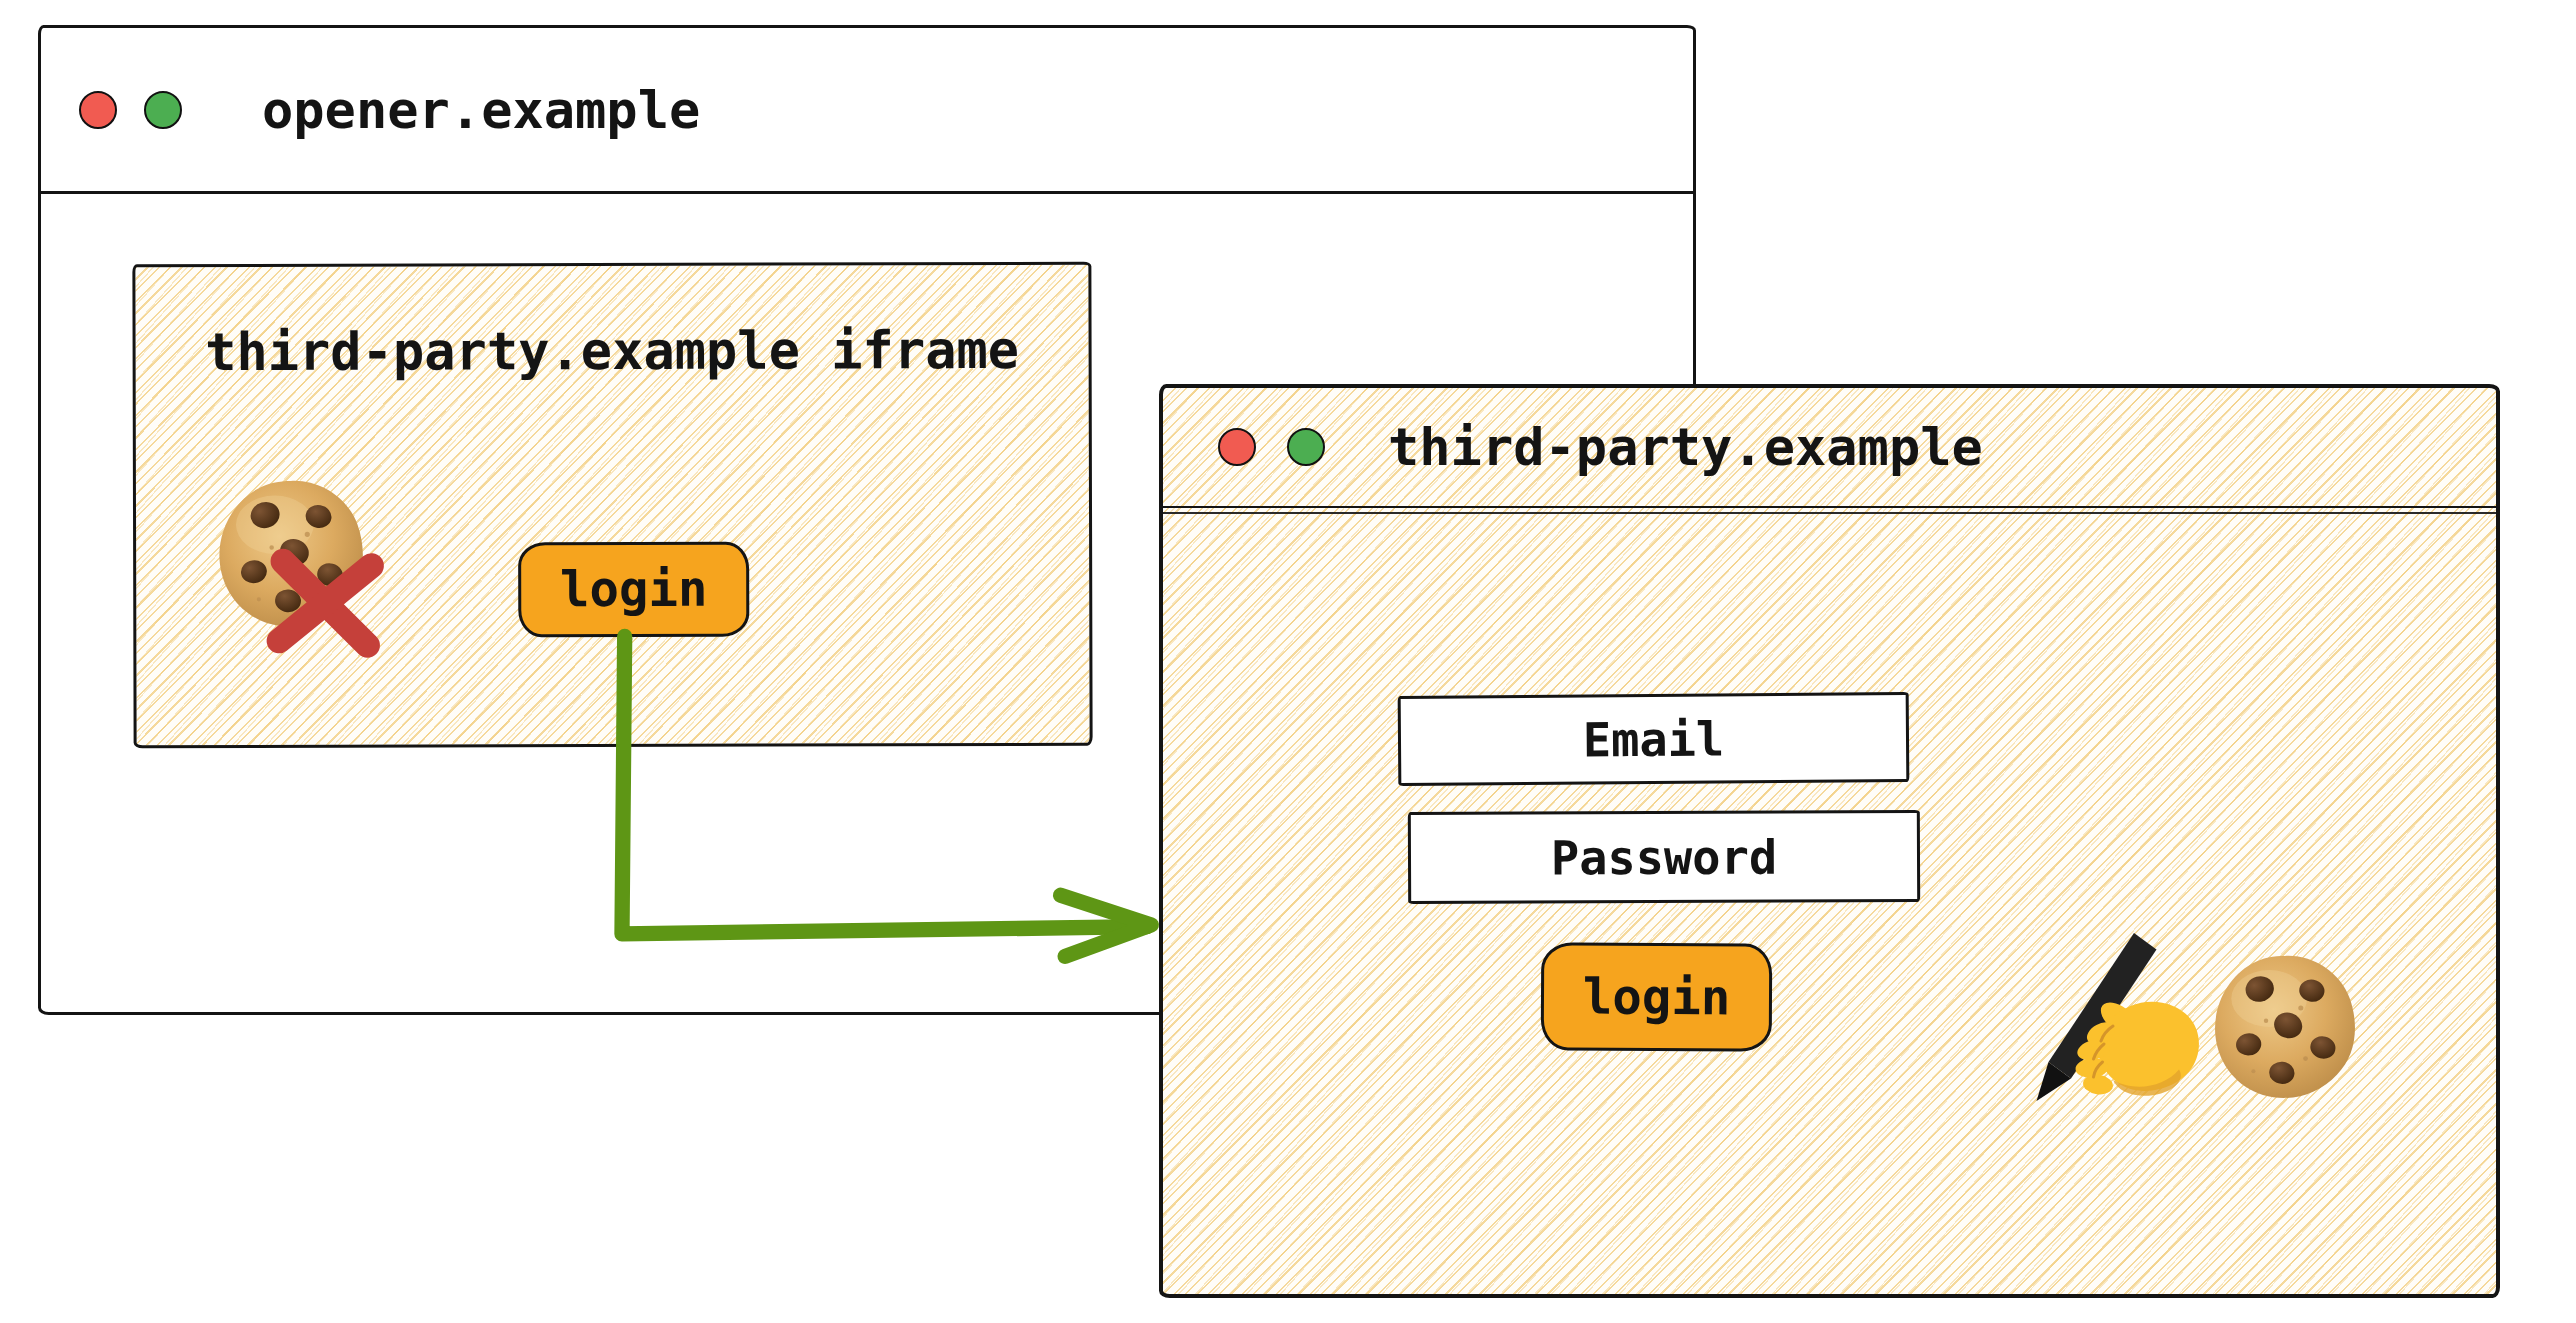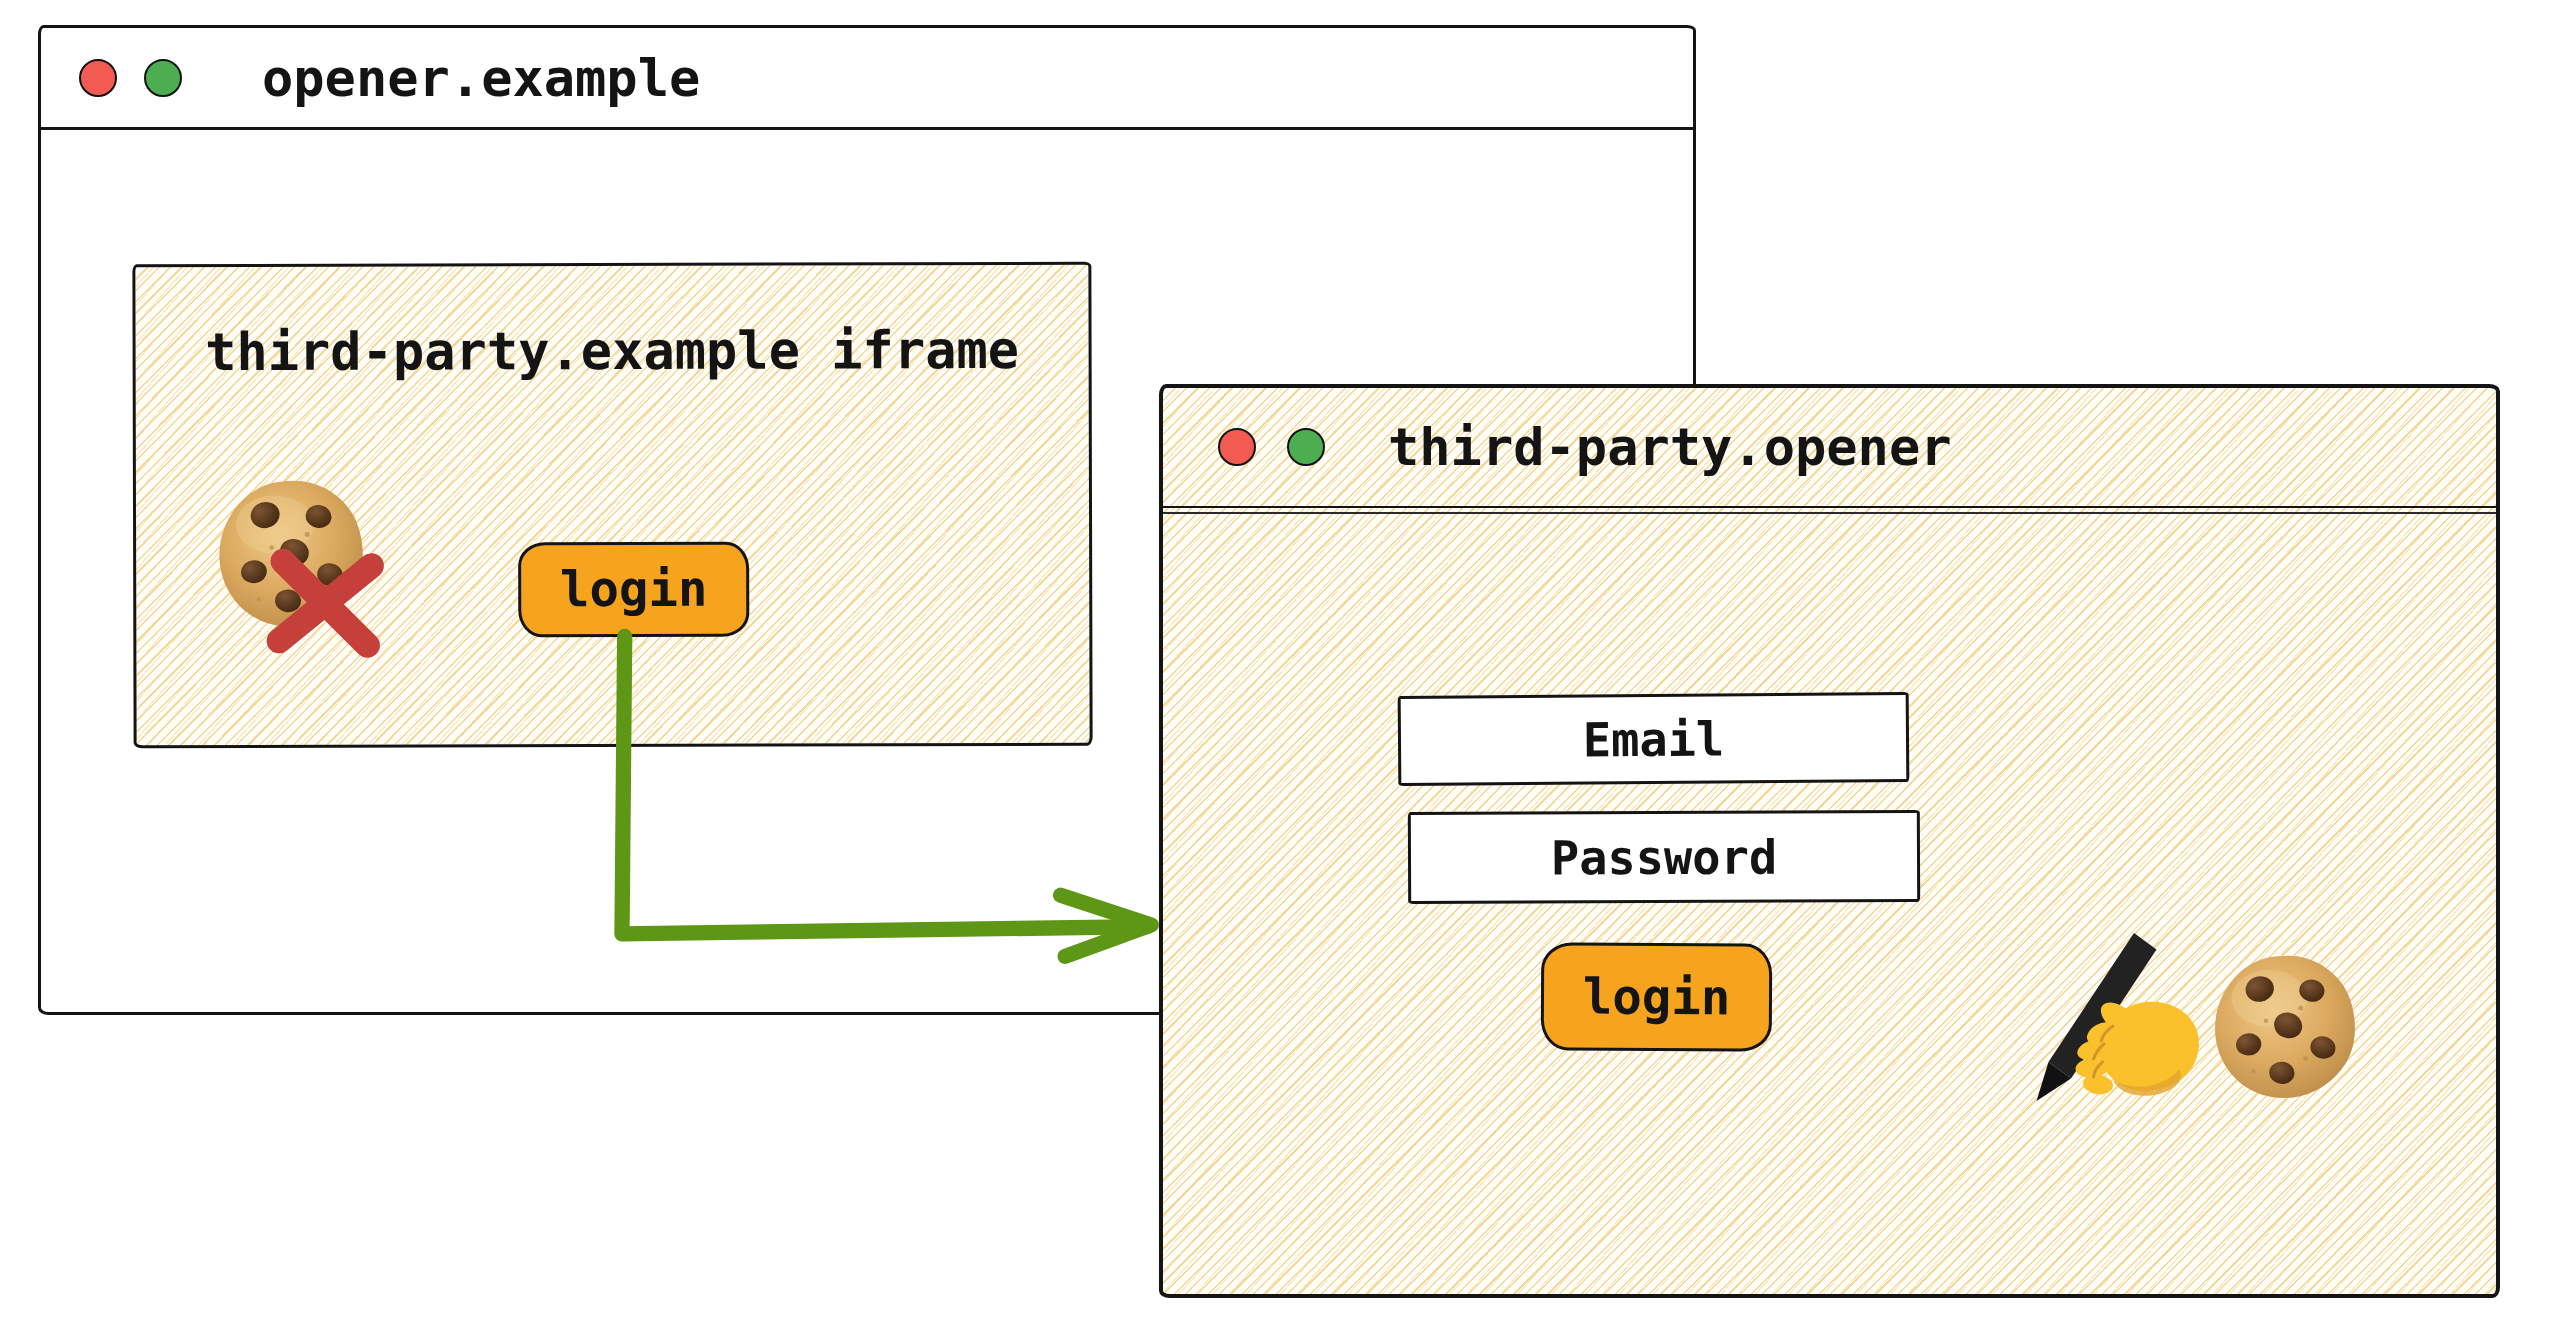--- a/index.html
+++ b/index.html
@@ -26,21 +26,21 @@
   .hatch{
     background-color:#fffdf8;
     background-image:
       repeating-linear-gradient(135deg, rgba(242,205,125,0.75) 0px, rgba(242,205,125,0.75) 1.6px, rgba(0,0,0,0) 1.6px, rgba(0,0,0,0) 8px),
       repeating-linear-gradient(132deg, rgba(242,205,125,0.45) 0px, rgba(242,205,125,0.45) 1.3px, rgba(0,0,0,0) 1.3px, rgba(0,0,0,0) 12.6px);
   }
   .titlebar{
     position:relative;display:flex;align-items:center;box-sizing:border-box;
     border-bottom:3.6px solid #141414;
   }
-  .opener .titlebar{height:102px;padding-left:38px;gap:27px;text-align:right;}
+  .opener .titlebar{height:166px;padding-left:38px;gap:27px;text-align:right;}
   .popup  .titlebar{height:120px;padding-left:55px;gap:31px;border-bottom-width:2.7px;}
   .popup  .titlebar::after{ 
     content:"";position:absolute;left:0;right:0;bottom:-8px;height:1.8px;background:#141414;opacity:.9;
   }
   .dot{width:38px;height:38px;border-radius:50%;border:2.7px solid #111;box-sizing:border-box;flex:0 0 auto;}
   .dot.red{background:#f15b51;}
   .dot.green{background:#4cae51;}
   .win-title{font-size:52px;letter-spacing:0;white-space:nowrap;}
   .opener .win-title{margin-left:53px;}
   .popup  .win-title{margin-left:32px;}
@@ -174,21 +174,21 @@
 
   <svg class="arrow-svg" width="2576" height="1324" viewBox="0 0 2866 1473">
     <path d="M 695 708 L 692 1039 L 1276 1031" fill="none" stroke="#5E9615" stroke-width="17" stroke-linecap="round" stroke-linejoin="round"></path>
     <path d="M 1180 996 L 1281 1029 L 1185 1064" fill="none" stroke="#5E9615" stroke-width="17" stroke-linecap="round" stroke-linejoin="round"></path>
   </svg>
 
   <section class="window popup hatch">
     <div class="titlebar">
       <span class="dot red"></span>
       <span class="dot green"></span>
-      <span class="win-title mono">third-party.opener</span>
+      <span class="win-title mono">third-party.example</span>
     </div>
 
 
     <div class="field email mono">Email</div>
     <div class="field password mono">Password</div>
 
     <button class="login-btn login-popup">login</button>
 
     <div class="hand">
       <svg viewBox="0 0 120 120">

